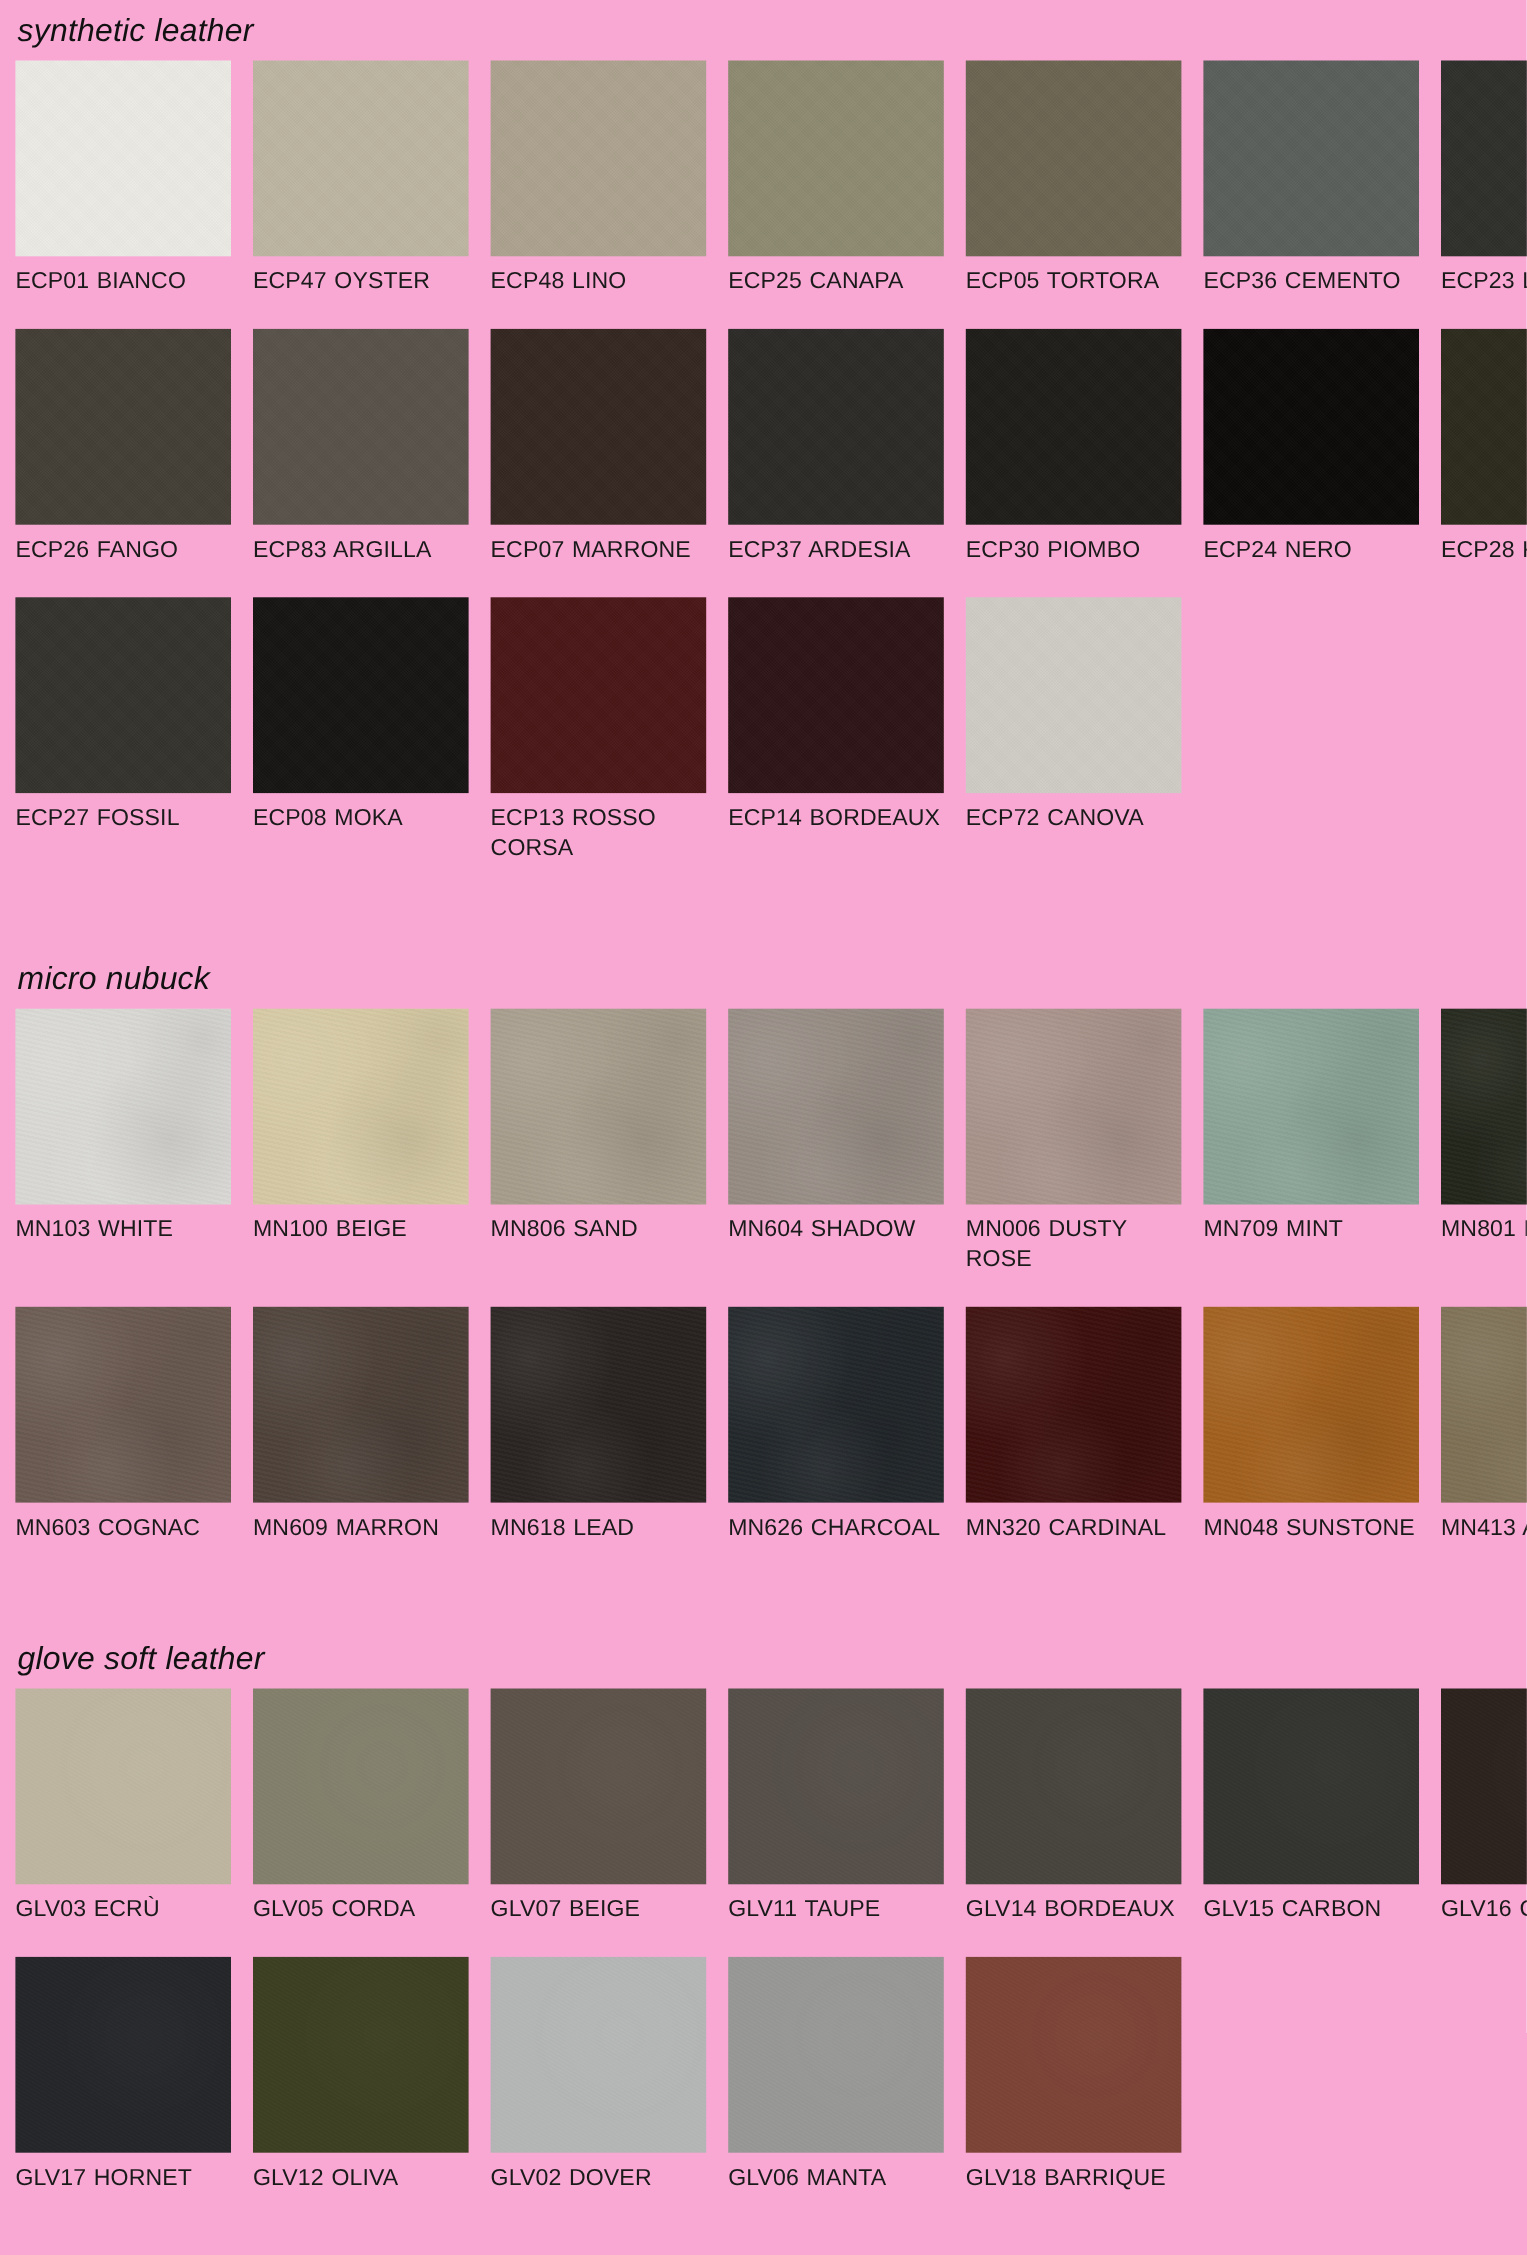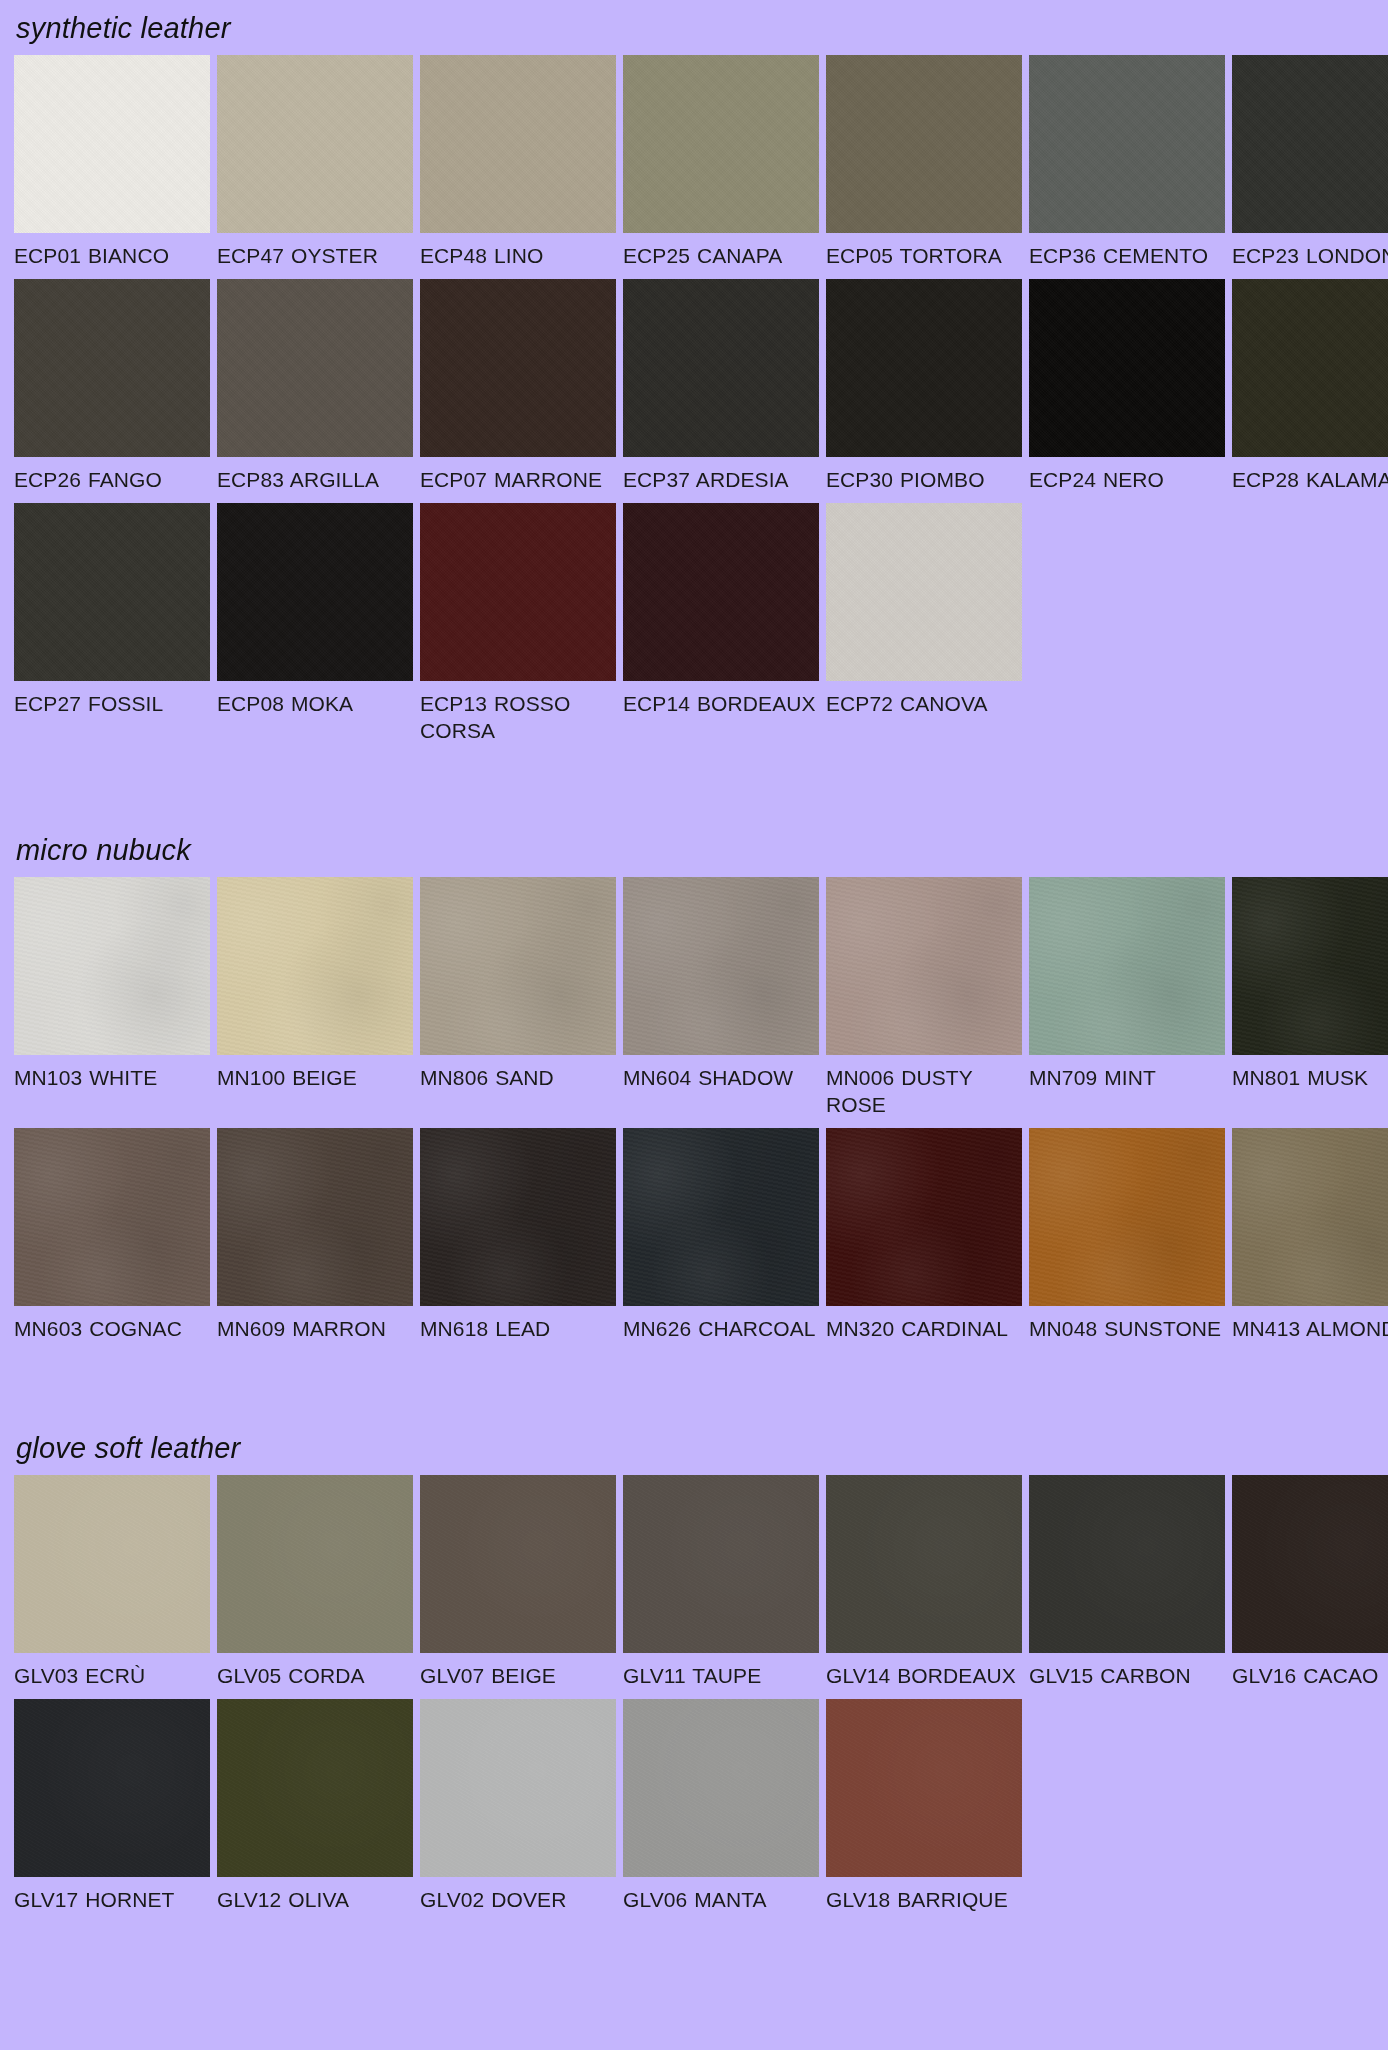--- a/index.html
+++ b/index.html
@@ -13,21 +13,21 @@
     font-family: "Liberation Sans", sans-serif;
     color: #111111;
     -webkit-font-smoothing: antialiased;
   }
   .page {
     width: 1388px;
     min-height: 2050px;
     padding: 0;
     box-sizing: border-box;
     position: relative;
-    background: #c4b5fd;
+    background: #f9a8d4;
   }
   .section {
     padding: 0 14px 0 14px;
     box-sizing: border-box;
   }
   .section-header {
     font-style: italic;
     font-size: 29px;
     letter-spacing: 0.2px;
     color: #111111;
@@ -38,20 +38,21 @@
   }
   .sec-synthetic .section-header { padding-top: 14px; }
   .sec-nubuck .section-header { padding-top: 24px; }
   .sec-glove .section-header { padding-top: 24px; }
 
   .grid {
     display: grid;
     grid-template-columns: repeat(7, 196px);
     column-gap: 7px;
     row-gap: 0px;
+    gap: 20px;
   }
   .cell {
     width: 196px;
     box-sizing: border-box;
     margin-bottom: 10px;
   }
   .cell.empty { visibility: hidden; }
   .swatch {
     width: 196px;
     height: 178px;

